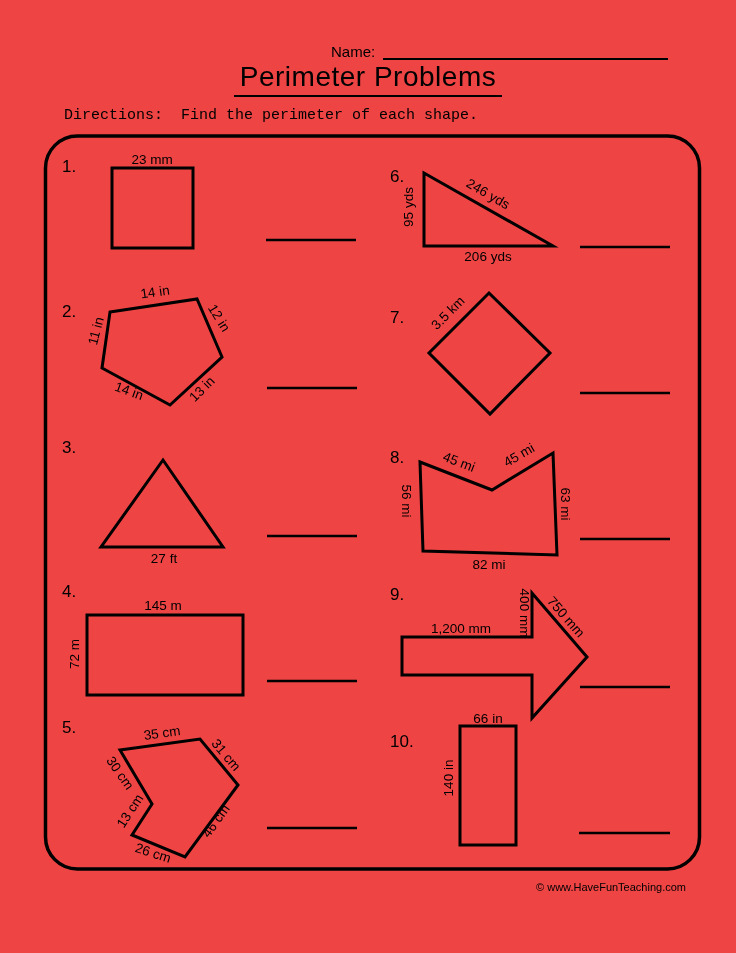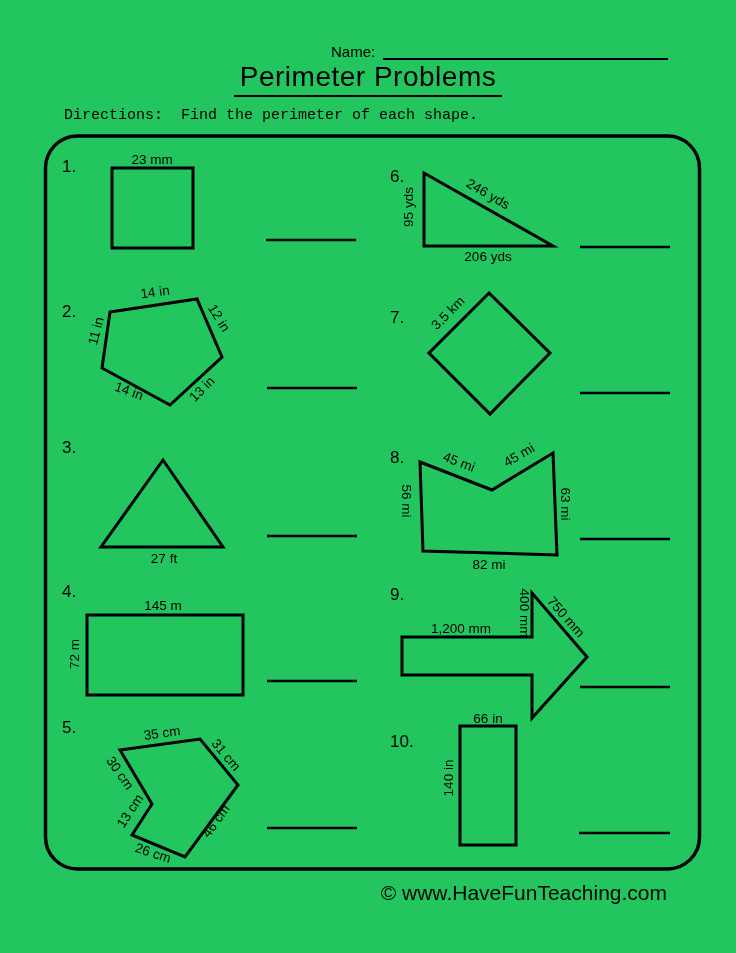--- a/index.html
+++ b/index.html
@@ -1,25 +1,25 @@
 <!DOCTYPE html>
 <html><head>
 <meta charset="utf-8">
 <style>
   html,body{margin:0;padding:0;background:#fff;}
-  .page{position:relative;width:736px;height:953px;background:#22c55e;overflow:hidden;
+  .page{position:relative;width:736px;height:953px;background:#ef4444;overflow:hidden;
         font-family:"Liberation Sans",sans-serif;color:#000;}
   .abs{position:absolute;}
   .name-label{left:331px;top:43px;font-size:15px;}
   .name-line{left:383px;top:44px;width:285px;height:14px;border-bottom:2px solid #000;}
   .title-wrap{left:0;top:61px;width:736px;text-align:center;}
   .title{display:inline-block;font-size:28px;letter-spacing:.5px;
          border-bottom:2.5px solid #000;padding:0 6px 2px 6px;}
   .directions{left:64px;top:107px;font-size:15px;white-space:pre;font-family:Liberation Mono, monospace;}
-  .copyright{right:69px;top:881px;font-size:21px;}
+  .copyright{right:50px;top:881px;font-size:11px;}
   svg{position:absolute;left:0;top:0;}
   svg text{font-family:"Liberation Sans",sans-serif;fill:#000;}
   .lbl{font-size:13.5px;text-anchor:middle;dominant-baseline:central;}
   .num{font-size:17px;}
   .shape{fill:none;stroke:#000;stroke-width:3;stroke-linejoin:miter;}
   .ansline{stroke:#000;stroke-width:2.6;}
   .frame{fill:none;stroke:#000;stroke-width:3.5;}
 </style>
 </head>
 <body>

